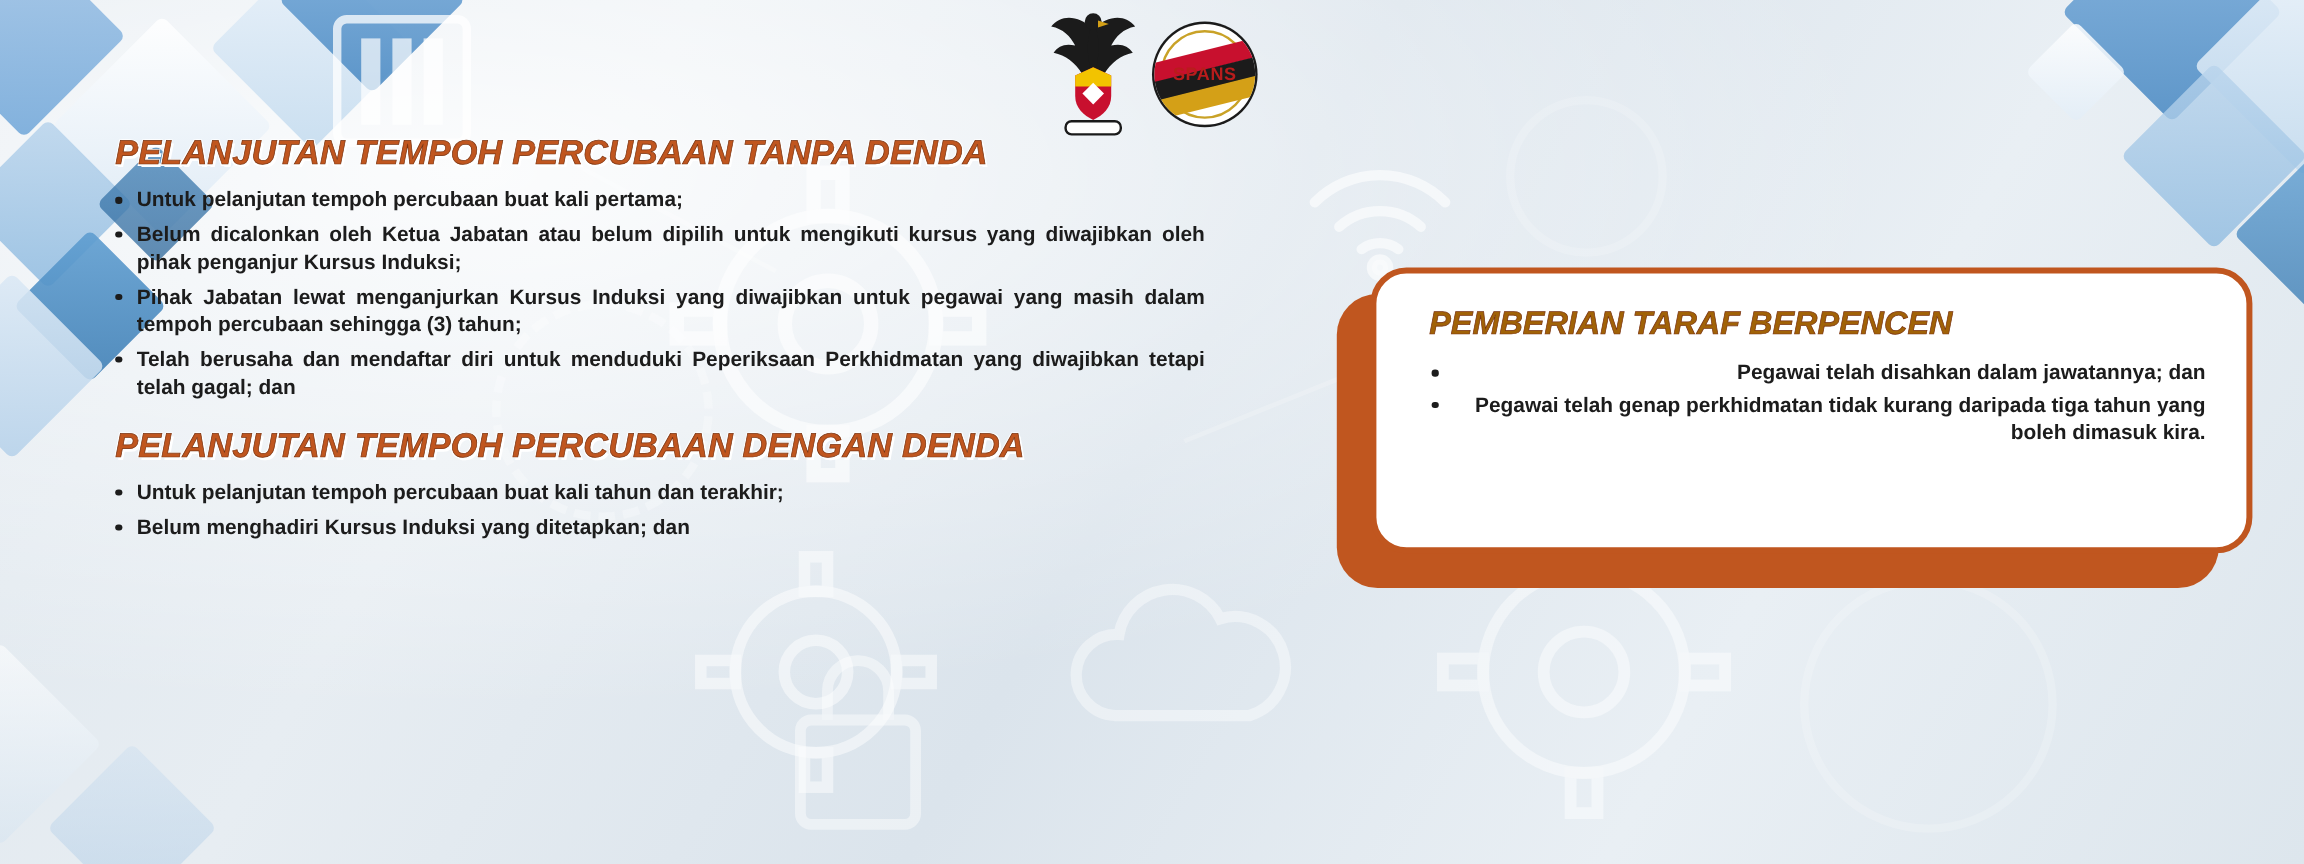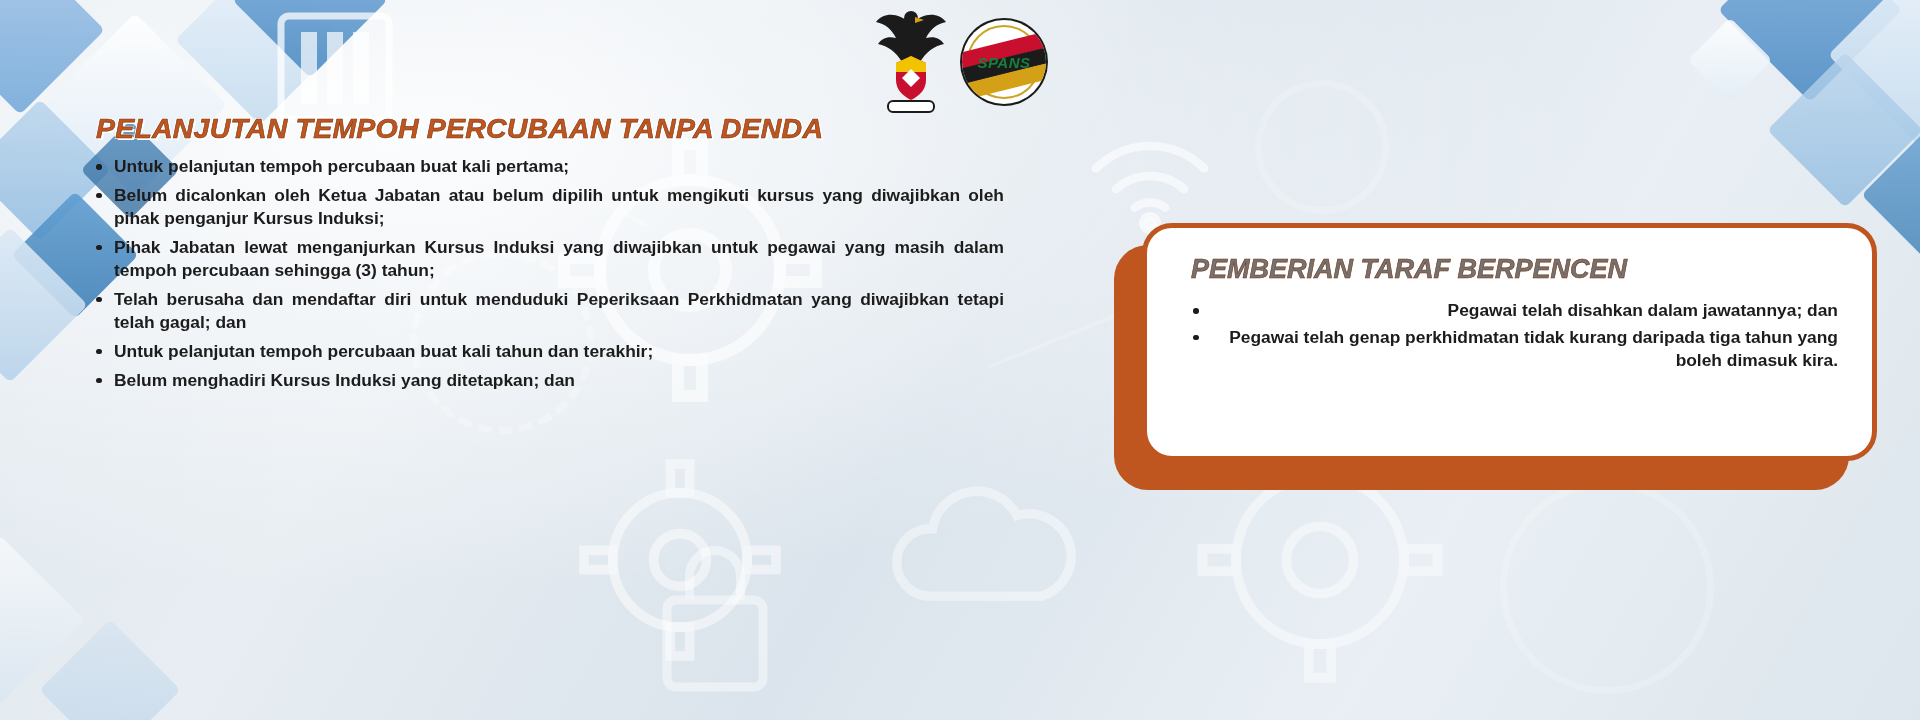--- a/index.html
+++ b/index.html
@@ -86,22 +86,21 @@
     position: absolute;
     left: -10%;
     right: -10%;
     height: 16px;
     transform: rotate(-14deg);
   }
   .spans-text {
     position: relative;
     font-size: 15px;
     font-weight: 700;
-    font-style: italic;
-    color: #15803d;
+    color: #b91c1c;
     letter-spacing: .5px;
     z-index: 3;
   }
 
   
   .content {
     position: absolute;
     inset: 0;
     z-index: 6;
     margin-left: 24px;
@@ -190,21 +189,21 @@
     background: #ffffff;
     border: 5px solid #c0561f;
     border-radius: 30px;
     box-sizing: border-box;
     padding: 26px 34px 20px 34px;
   }
   .panel-title {
     font-size: 27px;
     font-weight: 800;
     font-style: italic;
-    color: #737373;
+    color: #a16207;
     -webkit-text-stroke: 0.6px #7a3310;
     text-shadow:
       2px 2px 0 #ffffff,
       -1px -1px 0 #ffffff,
       1px -1px 0 #ffffff,
       -1px 1px 0 #ffffff;
     margin: 0 0 14px 10px;
   }
   .panel-card ul.points li {
     font-size: 17.4px;
@@ -344,20 +343,21 @@
       
       <h2 class="section-title">PELANJUTAN TEMPOH PERCUBAAN TANPA DENDA</h2>
       <ul class="points">
         <li>Untuk pelanjutan tempoh percubaan buat kali pertama;</li>
         <li>Belum dicalonkan oleh Ketua Jabatan atau belum dipilih untuk mengikuti kursus yang diwajibkan oleh pihak penganjur Kursus Induksi;</li>
         <li>Pihak Jabatan lewat menganjurkan Kursus Induksi yang diwajibkan untuk pegawai yang masih dalam tempoh percubaan sehingga (3) tahun;</li>
         <li>Telah berusaha dan mendaftar diri untuk menduduki Peperiksaan Perkhidmatan yang diwajibkan tetapi telah gagal; dan</li>
       </ul>
 
       
+      <h2 class="section-title gap-title">PELANJUTAN TEMPOH PERCUBAAN DENGAN DENDA</h2>
       <ul class="points">
         <li class="nojustify">Untuk pelanjutan tempoh percubaan buat kali tahun dan terakhir;</li>
         <li class="nojustify">Belum menghadiri Kursus Induksi yang ditetapkan; dan</li>
       </ul>
     </div>
 
     <div class="right-panel">
       <div class="panel-shadow"></div>
       <div class="panel-card">
         <h2 class="panel-title">PEMBERIAN TARAF BERPENCEN</h2>

